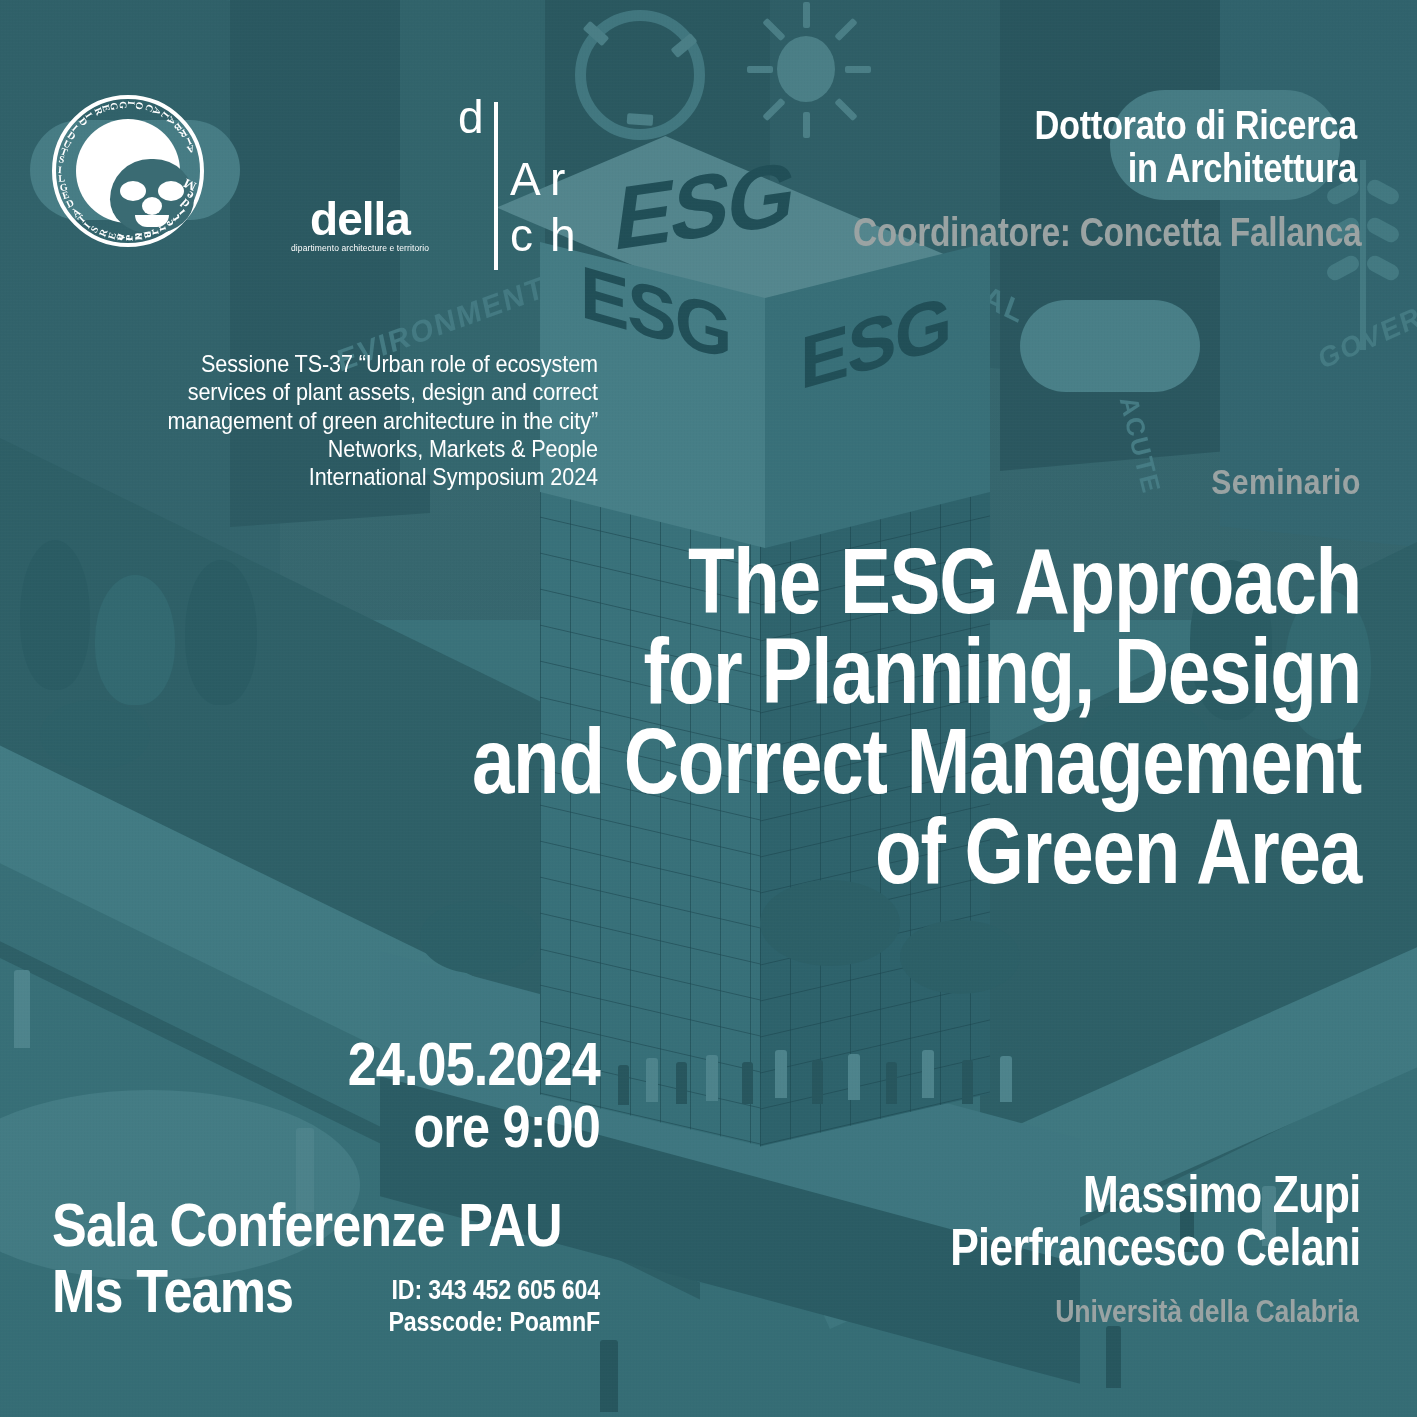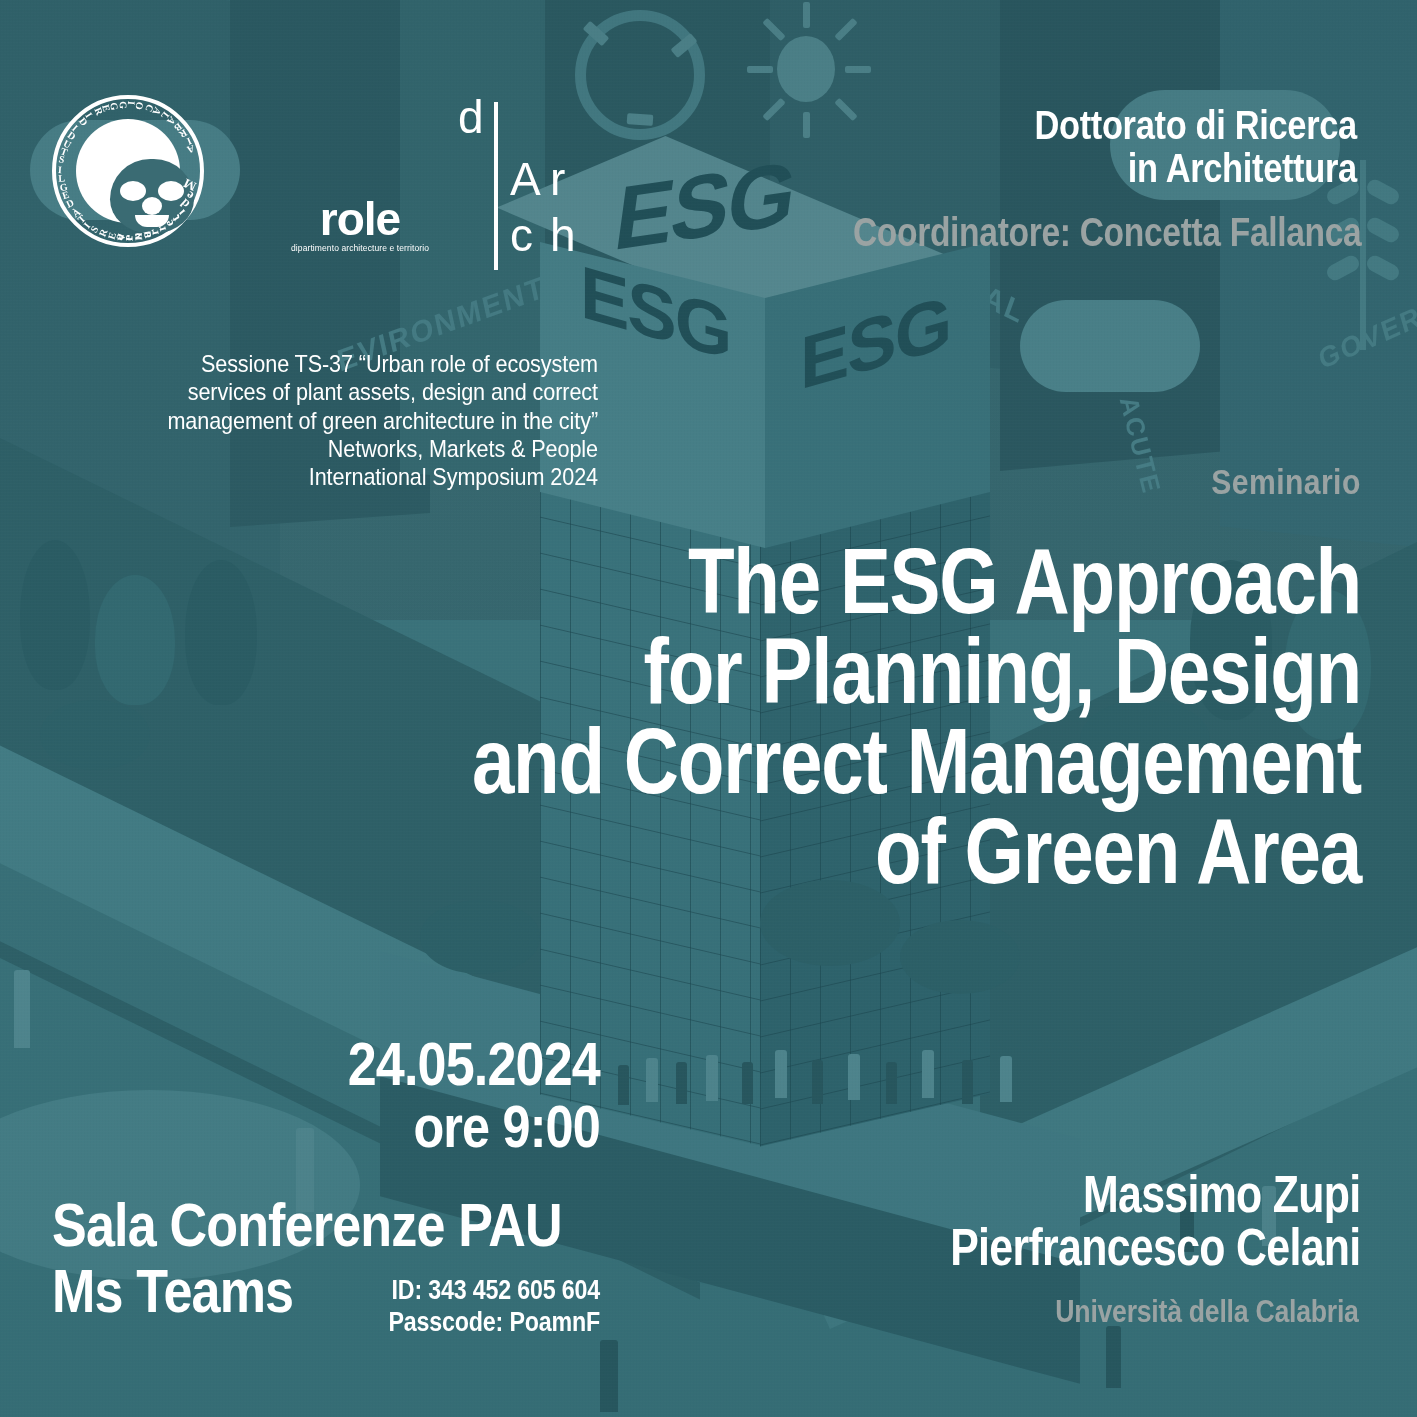--- a/index.html
+++ b/index.html
@@ -328,21 +328,21 @@
         <span style="font-size:13px;transform:rotate(-101deg) translate(-68px,6px);">r</span>
         <span style="font-size:13px;transform:rotate(-94deg) translate(-68px,6px);">a</span>
         <span style="font-size:13px;transform:rotate(-86deg) translate(-68px,6px);">n</span>
         <span style="font-size:13px;transform:rotate(-78deg) translate(-68px,6px);">e</span>
         <span style="font-size:13px;transform:rotate(-70deg) translate(-68px,6px);">a</span>
       </div>
     </div>
 
 
     <div class="logo-darte">
-      <div class="darte-main">role</div>
+      <div class="darte-main">della</div>
       <div class="darte-sub">dipartimento architecture e territorio</div>
     </div>
 
     <div class="logo-darch">
       <div class="bar"></div>
       <div class="g" style="left:6px;top:-6px;">d</div>
       <div class="g" style="left:58px;top:56px;">A</div>
       <div class="g" style="left:98px;top:56px;">r</div>
       <div class="g" style="left:58px;top:112px;">c</div>
       <div class="g" style="left:98px;top:112px;">h</div>

